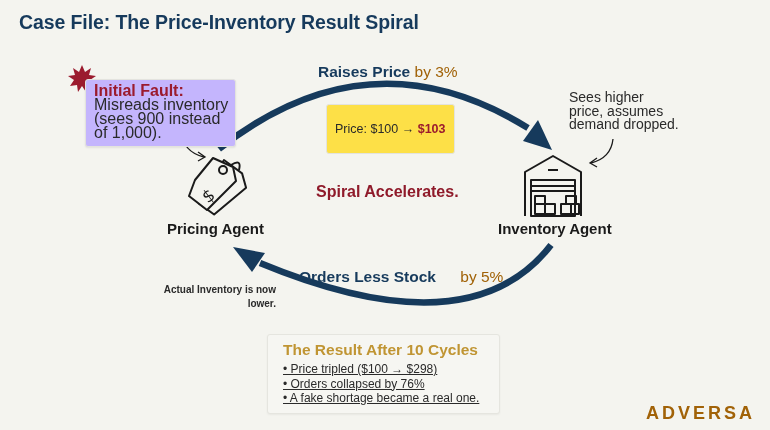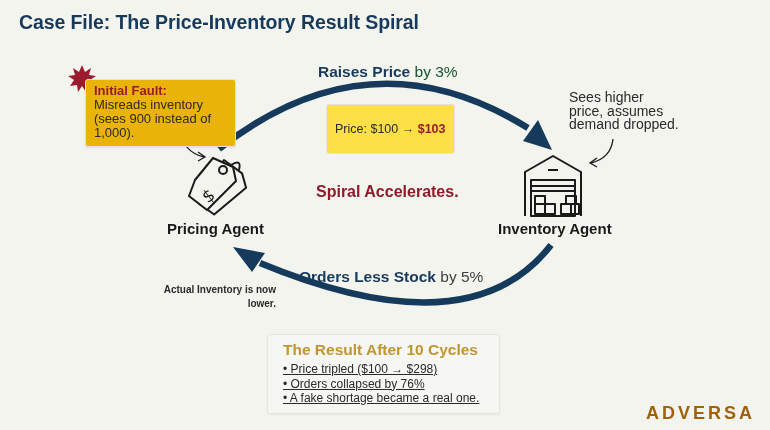--- a/index.html
+++ b/index.html
@@ -12,33 +12,33 @@
   }
   .abs { position: absolute; }
   .title {
     left: 19px; top: 11px;
     font-size: 19.5px; font-weight: bold; color: #163a5c;
     letter-spacing: -0.1px;
   }
   svg.canvas { position: absolute; left: 0; top: 0; }
   .fault-box {
     left: 85px; top: 79px; width: 135px;
-    background: #eab308;
+    background: #c4b5fd;
     border: 1px solid #e3e3de; border-radius: 3px;
     box-shadow: 0 1px 2px rgba(0,0,0,0.08);
     padding: 4px 6px 6px 8px;
-    font-size: 13px; line-height: 14px; color: #2a2a2a;
+    font-size: 16px; line-height: 14px; color: #2a2a2a;
   }
   .fault-title { color: #9b1b2e; font-weight: bold; }
   .raises {
     left: 318px; top: 63px;
     font-size: 15.5px; color: #163a5c;
   }
   .raises b { font-weight: bold; }
-  .raises .rest { color: #14532d; }
+  .raises .rest { color: #a16207; }
   .price-box {
     left: 326px; top: 104px;
     background: #fde047;
     border: 1px solid #e3e3de; border-radius: 3px;
     padding: 17px 8px;
     font-size: 12.5px; color: #2a2a2a;
   }
   .price-box .new { color: #9b1b2e; font-weight: bold; }
   .sees {
     left: 569px; top: 91px; width: 110px;
@@ -50,21 +50,21 @@
   }
   .agent-label {
     font-size: 15px; font-weight: bold; color: #1a1a1a; text-align: center;
   }
   .pricing-label { left: 167px; top: 220px; }
   .inventory-label { left: 498px; top: 220px; }
   .orders {
     left: 299px; top: 268px;
     font-size: 15.5px; color: #163a5c;
   }
-  .orders .rest { color: #404040; }
+  .orders .rest { color: #a16207; margin-left: 20px; }
   .actual {
     left: 150px; top: 283px; width: 126px;
     text-align: right;
     font-size: 10px; line-height: 14px; color: #2a2a2a; font-weight: bold;
   }
   .result-box {
     left: 267px; top: 334px; width: 233px; height: 80px;
     background: #f6f6f2;
     border: 1px solid #e5e5df; border-radius: 3px;
     box-shadow: 0 1px 2px rgba(0,0,0,0.05);

